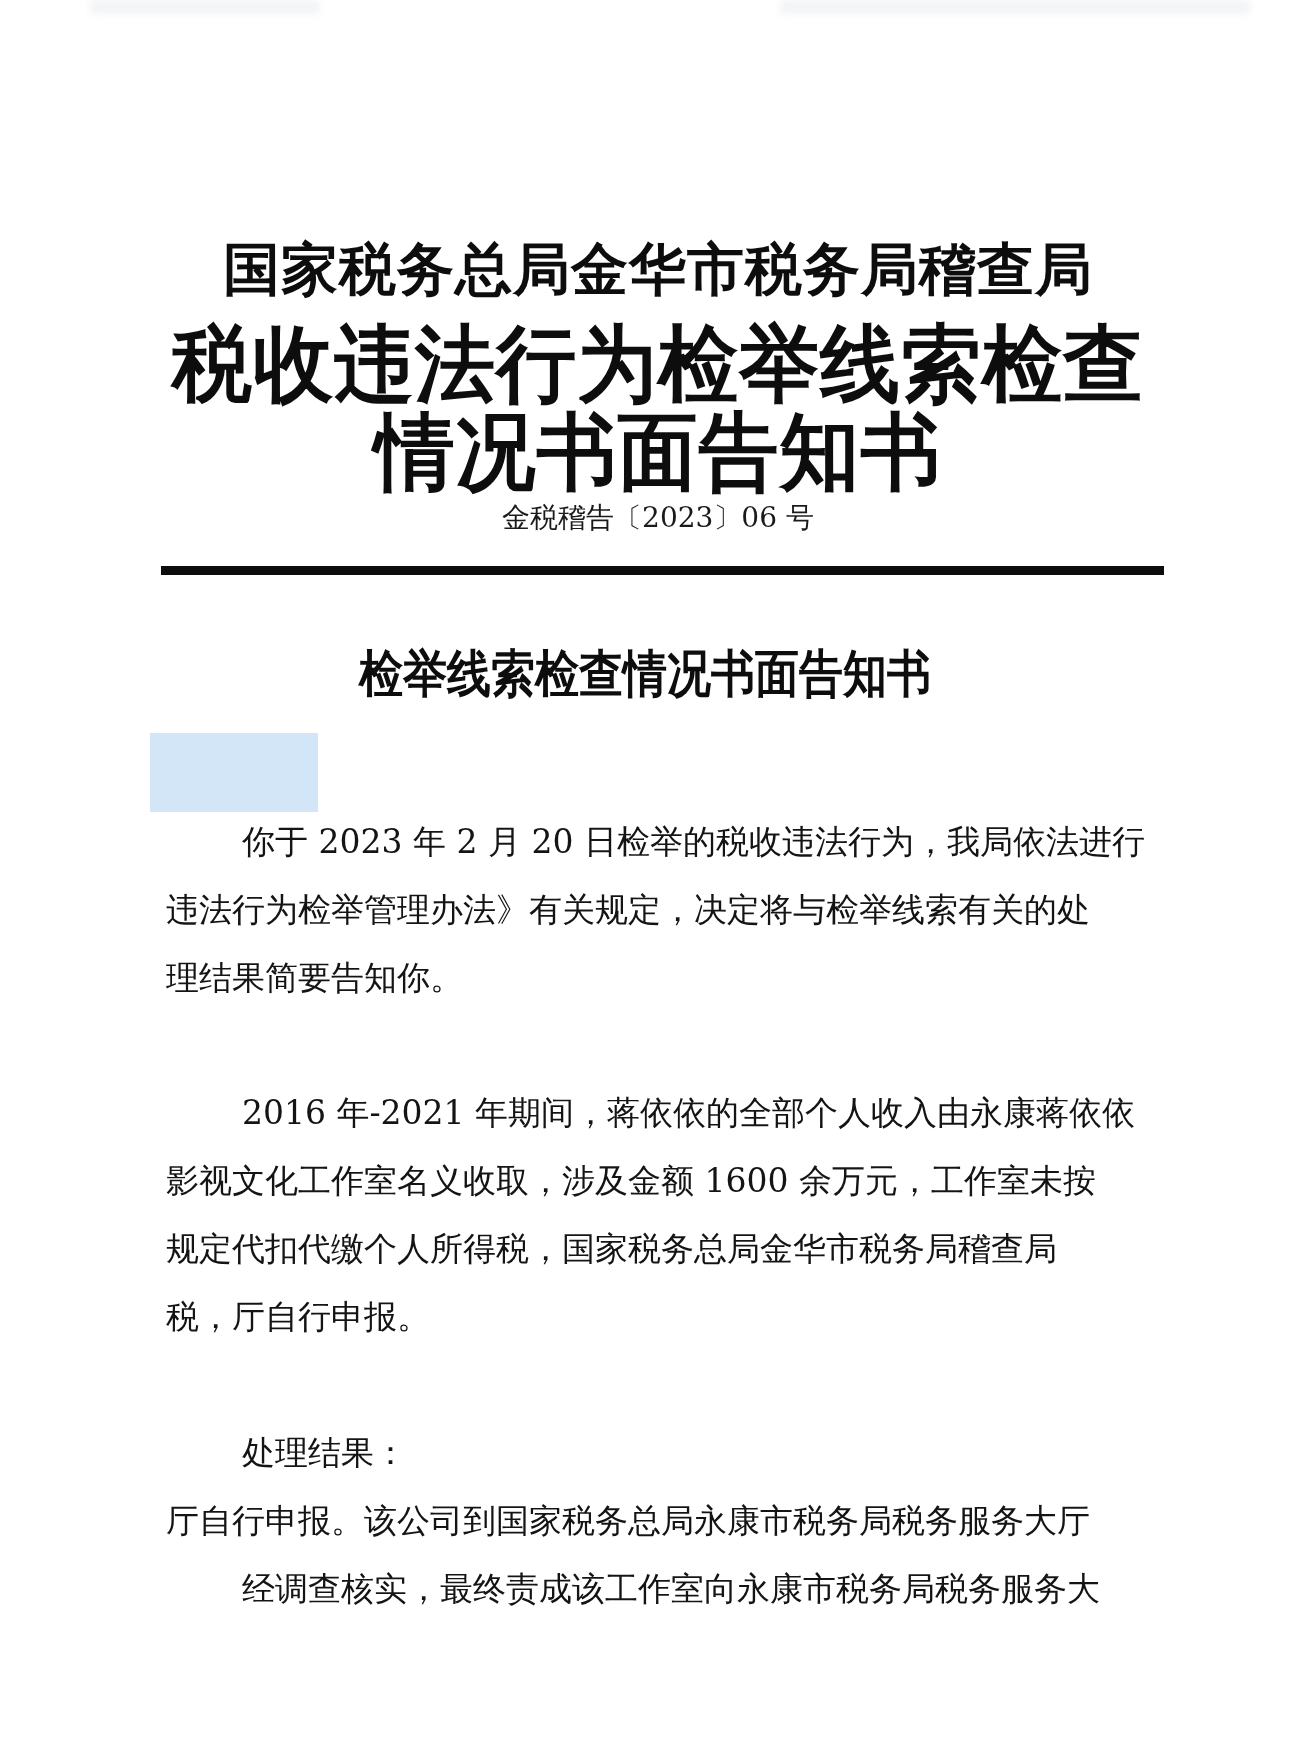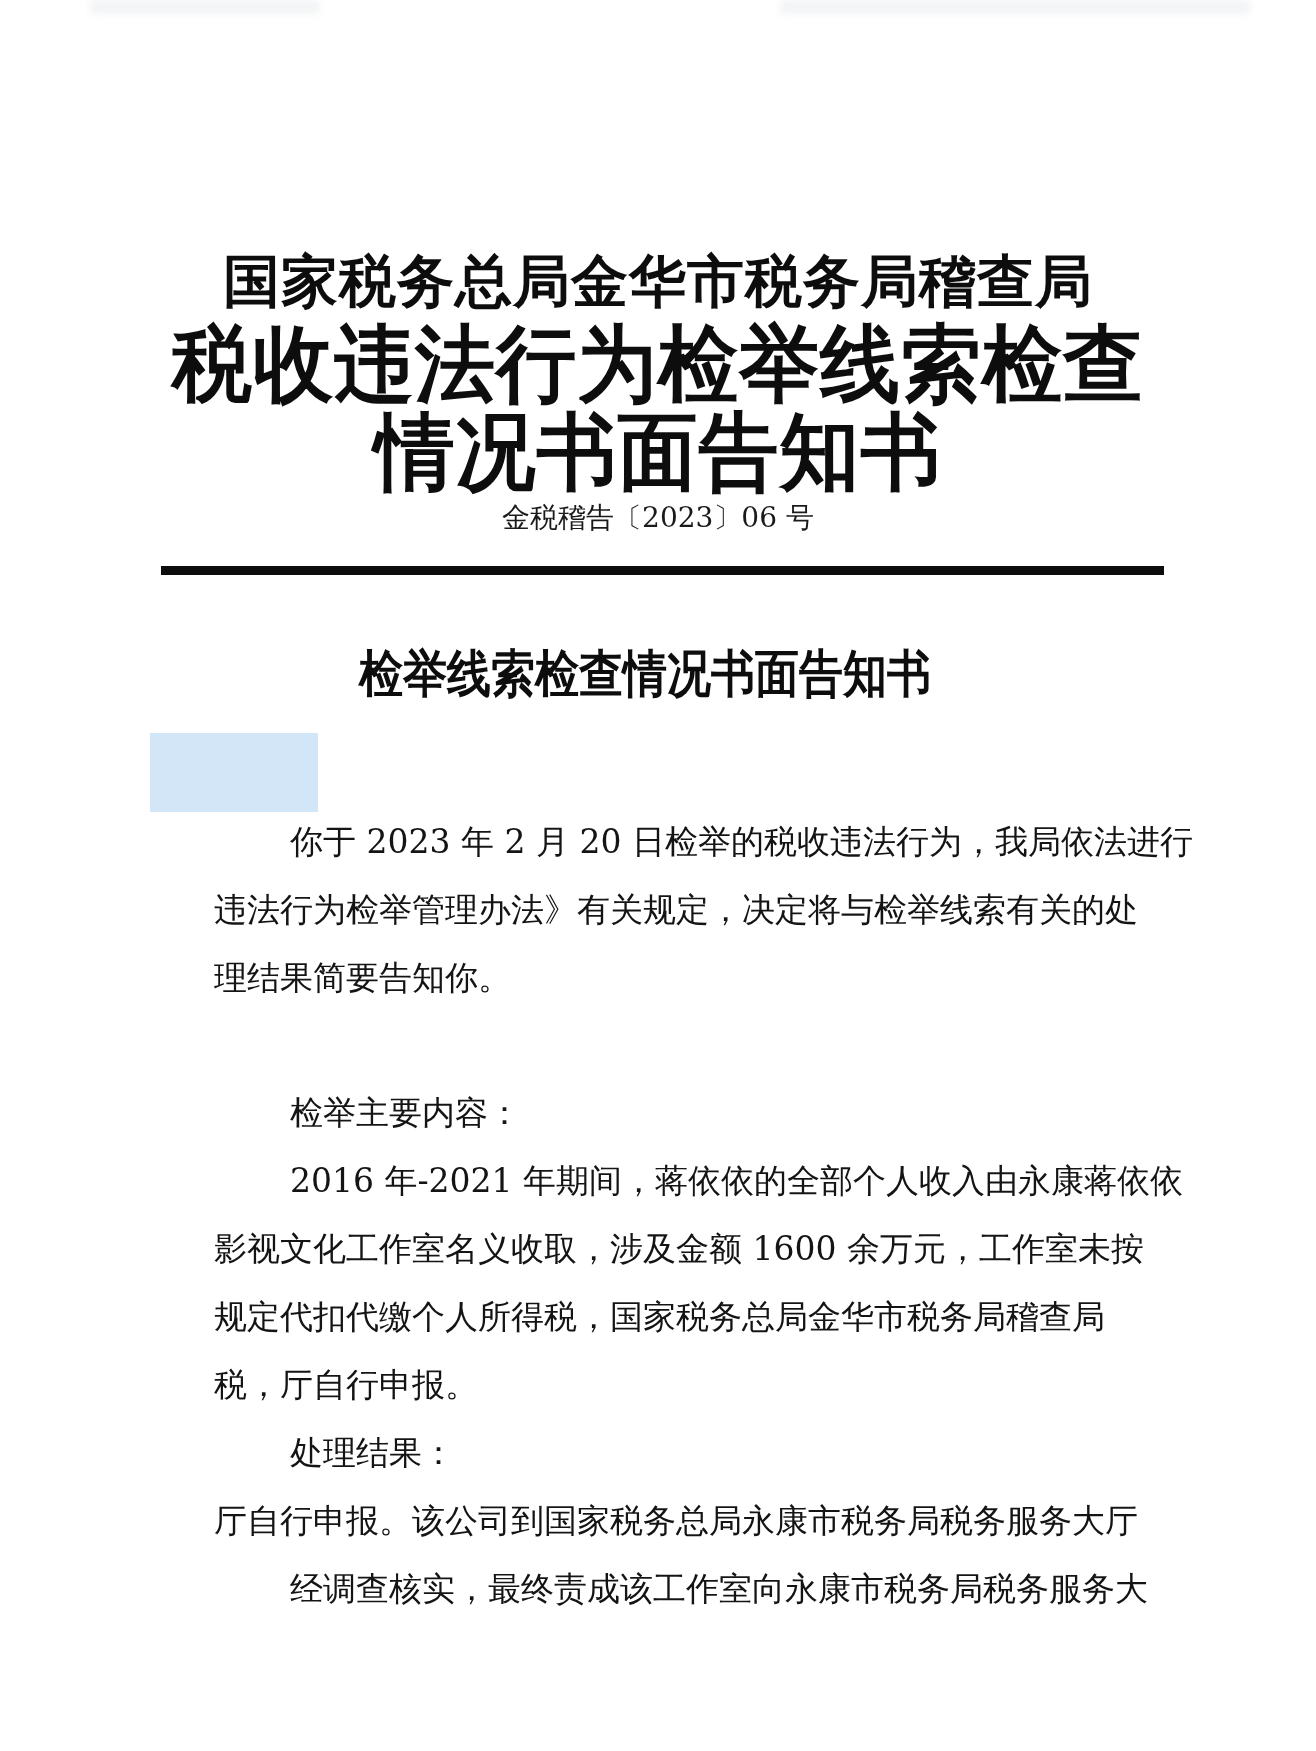--- a/index.html
+++ b/index.html
@@ -34,21 +34,21 @@
     position: absolute;
     left: 0;
     width: 1316px;
     text-align: center;
     font-family: "DejaVu Sans", "Liberation Sans", sans-serif;
     font-weight: bold;
     color: #0d0d0d;
     white-space: nowrap;
   }
   .hdr-org {
-    top: 244px;
+    top: 232px;
     font-size: 57px;
     letter-spacing: 1px;
   }
   .hdr-title1 {
     top: 312px;
     font-size: 80px;
     letter-spacing: 1px;
     transform: scaleY(1.05);
   }
   .hdr-title2 {
@@ -103,21 +103,20 @@
     font-size: 33px;
     line-height: 68px;
     color: #141414;
     text-align: justify;
     text-align-last: left;
   }
   .line {
     display: block;
     white-space: nowrap;
     height: 68px;
-    margin-left: 48px;
   }
   .indent {
     padding-left: 76px;
   }
 </style>
 </head>
 <body>
 
 <div class="page">
 
@@ -136,21 +135,20 @@
 
   <div class="redaction"></div>
 
   <div class="para" style="top:808px;">
     <span class="line indent">你于 2023 年 2 月 20 日检举的税收违法行为，我局依法进行</span>
     <span class="line">违法行为检举管理办法》有关规定，决定将与检举线索有关的处</span>
     <span class="line">理结果简要告知你。</span>
   </div>
 
   <div class="para" style="top:1079px;">
-    <span class="line indent">检举主要内容：</span>
     <span class="line indent">2016 年-2021 年期间，蒋依依的全部个人收入由永康蒋依依</span>
     <span class="line">影视文化工作室名义收取，涉及金额 1600 余万元，工作室未按</span>
     <span class="line">规定代扣代缴个人所得税，国家税务总局金华市税务局稽查局</span>
     <span class="line">税，厅自行申报。</span>
   </div>
 
   <div class="para" style="top:1419px;">
     <span class="line indent">处理结果：</span>
     <span class="line">厅自行申报。该公司到国家税务总局永康市税务局税务服务大厅</span>
     <span class="line indent">经调查核实，最终责成该工作室向永康市税务局税务服务大</span>

